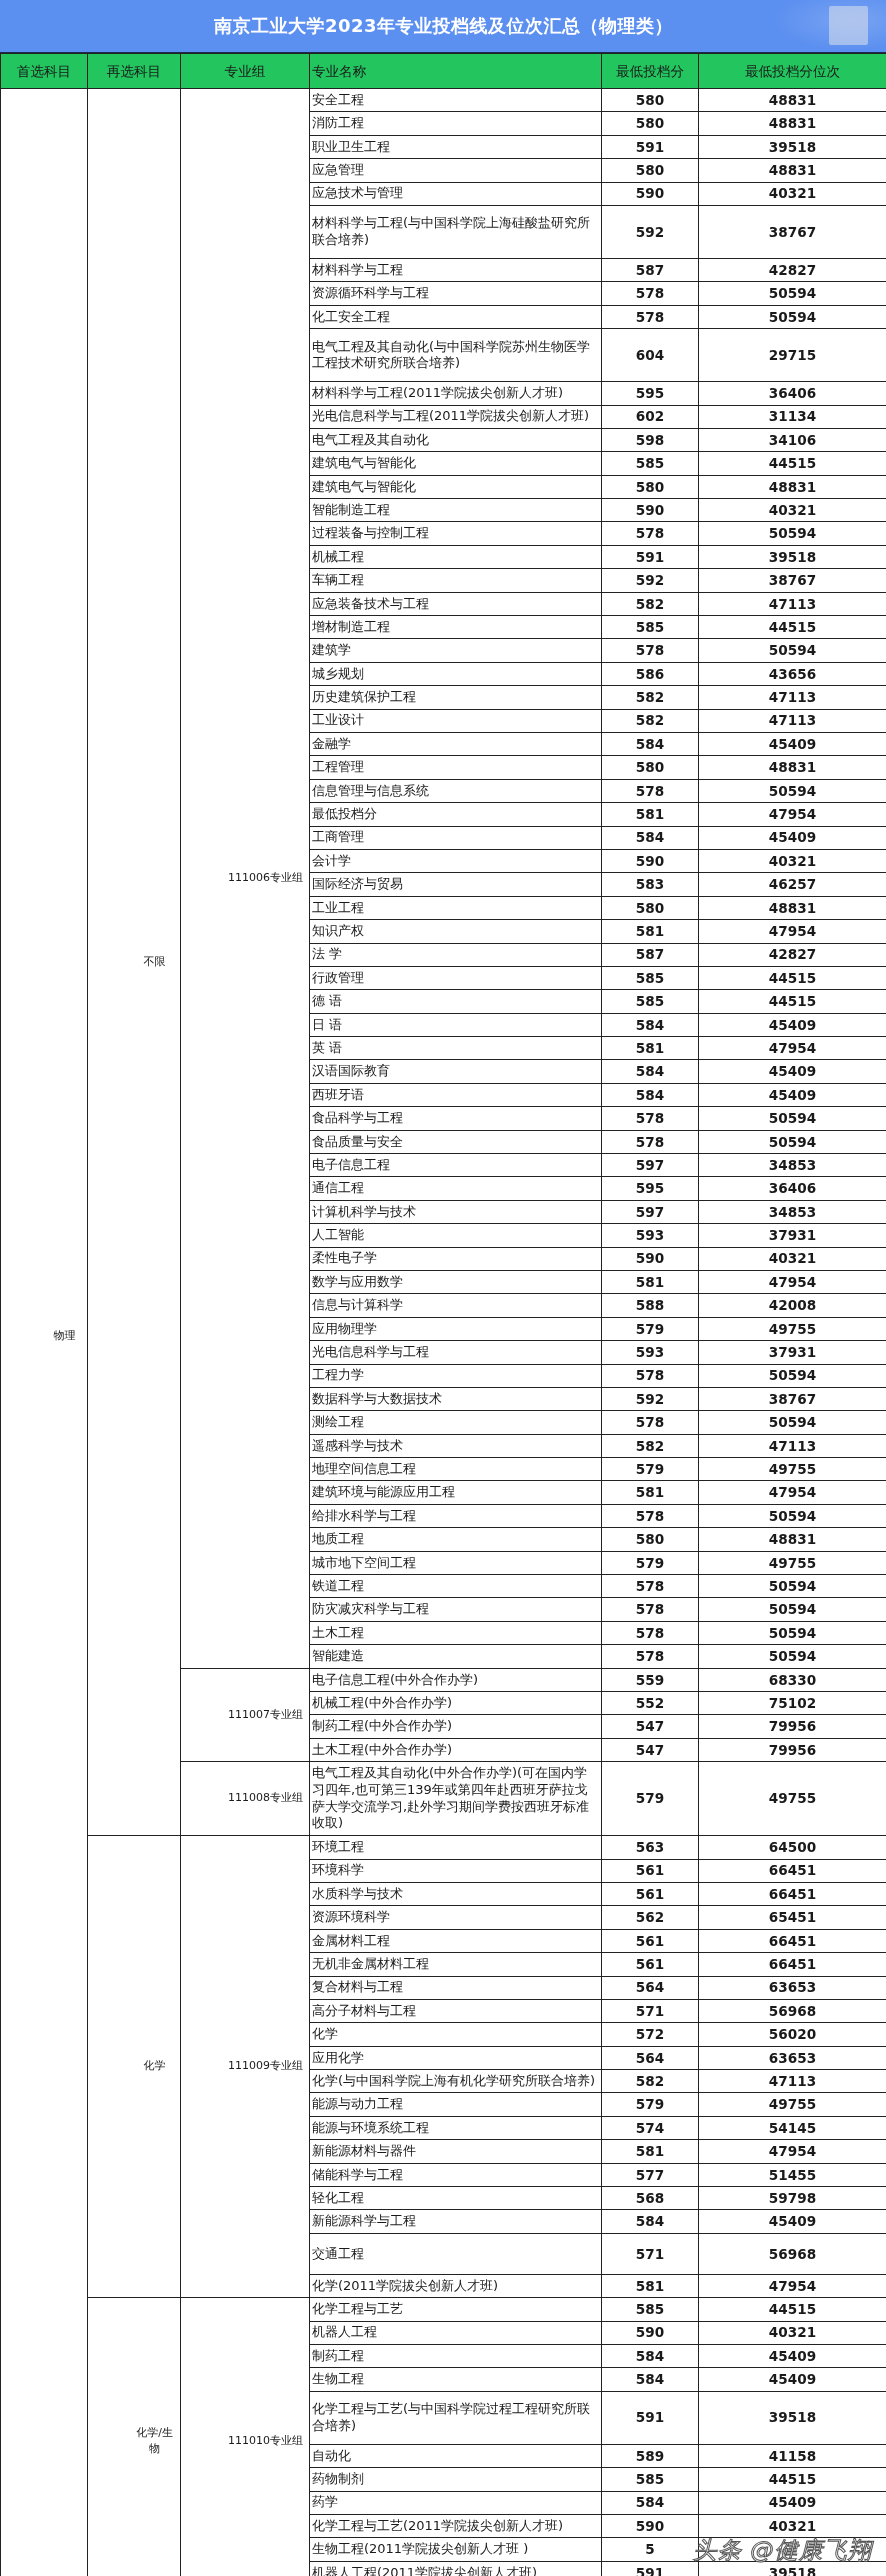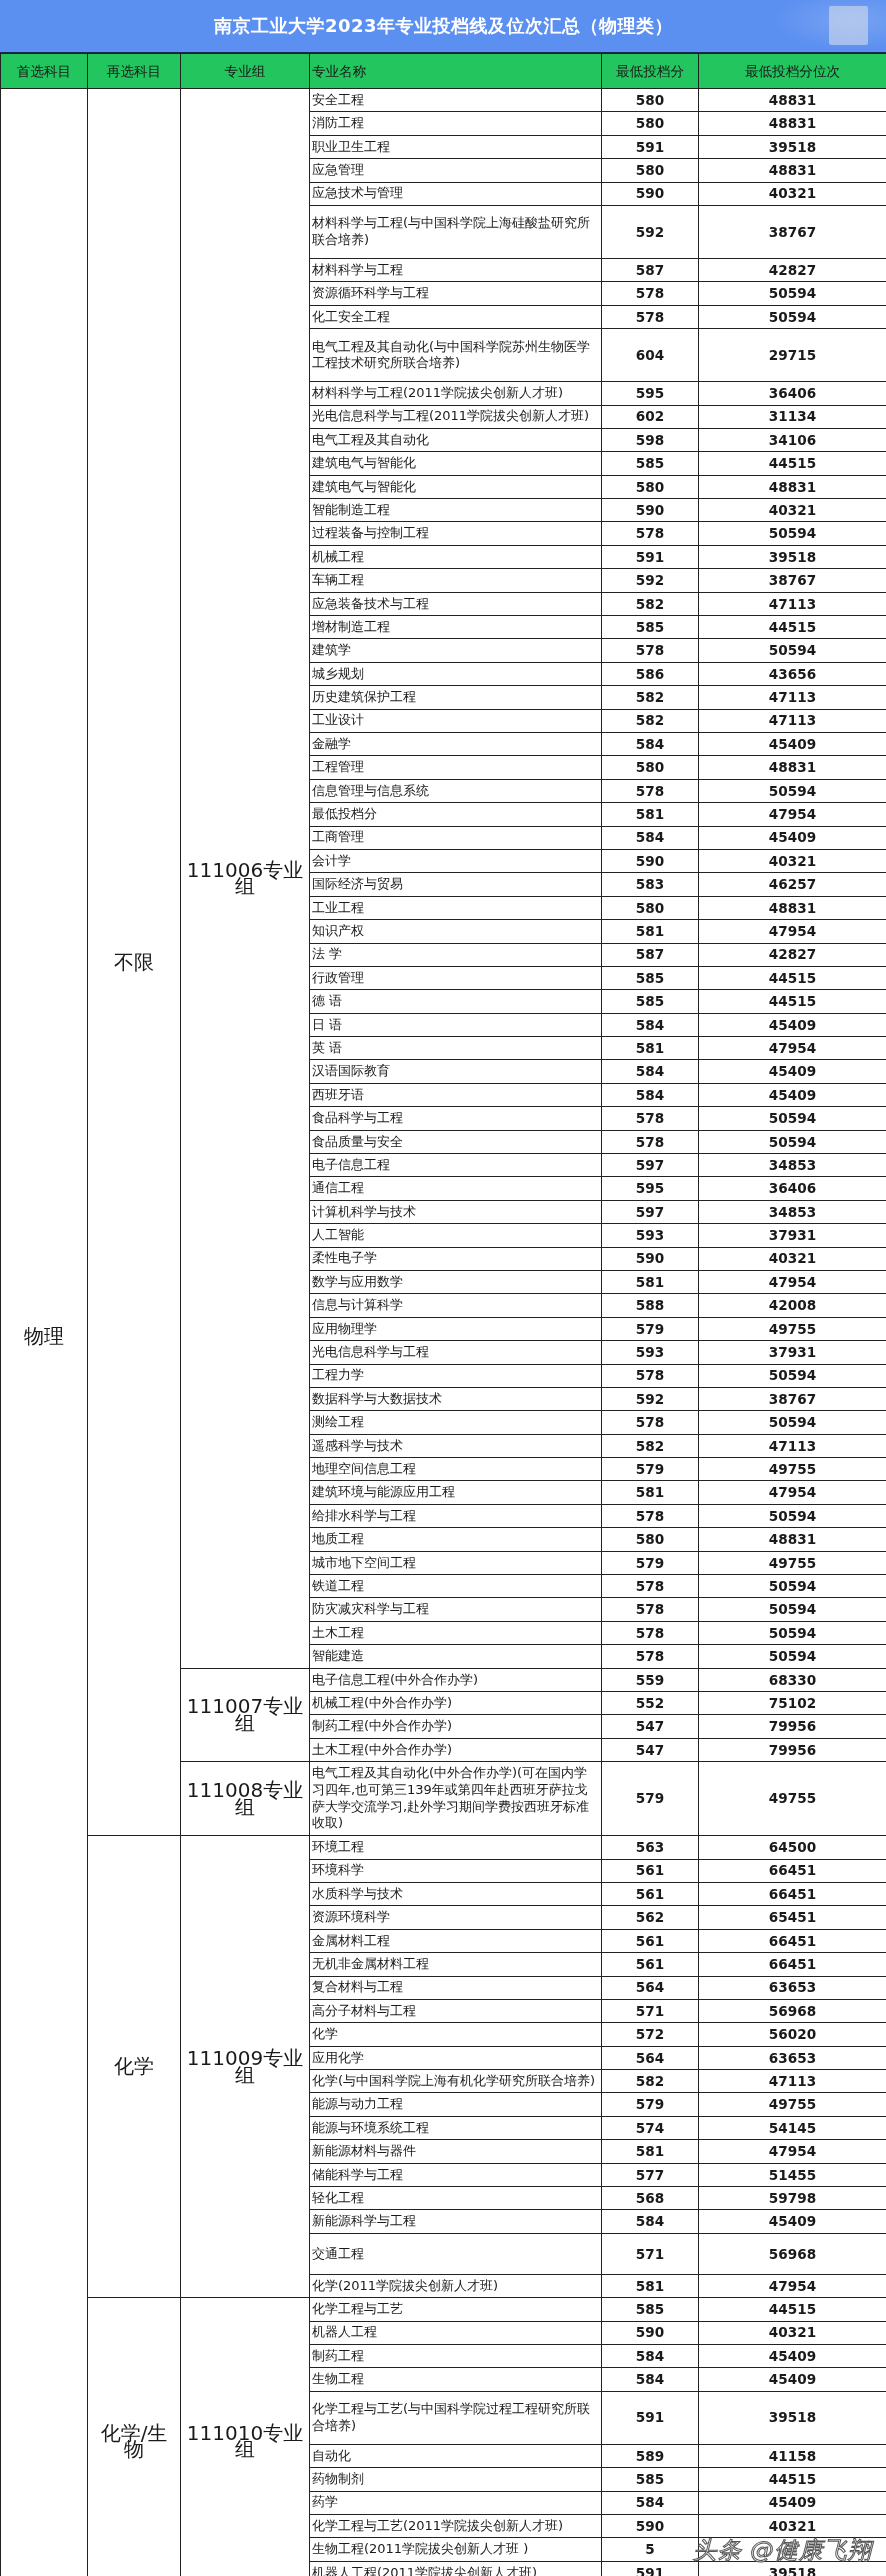--- a/index.html
+++ b/index.html
@@ -17,21 +17,21 @@
     background: rgba(220,225,235,0.55); border-radius: 1.9px;
   }
   .title-bar .deco2 {
     position: absolute; right: 0; top: 0; width: 117px; height: 51px;
     background: radial-gradient(ellipse at 70% 40%, rgba(255,255,255,0.18), rgba(255,255,255,0) 70%);
   }
   table { border-collapse: collapse; width: 887px; table-layout: fixed; }
   th, td { border: 1.5px solid #222; font-size: 13px; line-height: 16.6px; }
   th { height: 35px; font-weight: normal; background: #22c55e; font-size: 13.6px; }
   td { height: 23.4px; padding: 1.9px 2.9px; }
-  td.group { text-align: center; vertical-align: middle; font-size: 20px; }
+  td.group { text-align: center; vertical-align: middle; font-size: 11px; padding-left: 44px; }
   td.name { text-align: left; padding-left: 1.9px; }
   td.num { text-align: center; font-weight: bold; font-family: "DejaVu Sans", sans-serif; font-size: 13.6px; }
   th.name-h { text-align: left; padding-left: 1.9px; }
   .watermark {
     position: absolute; left: 693px; top: 2534px;
     font-size: 23.4px; color: rgba(255,255,255,0.85);
     -webkit-text-stroke: 1px #555; letter-spacing: 1px; font-style: italic;
   }
 </style>
 </head>

